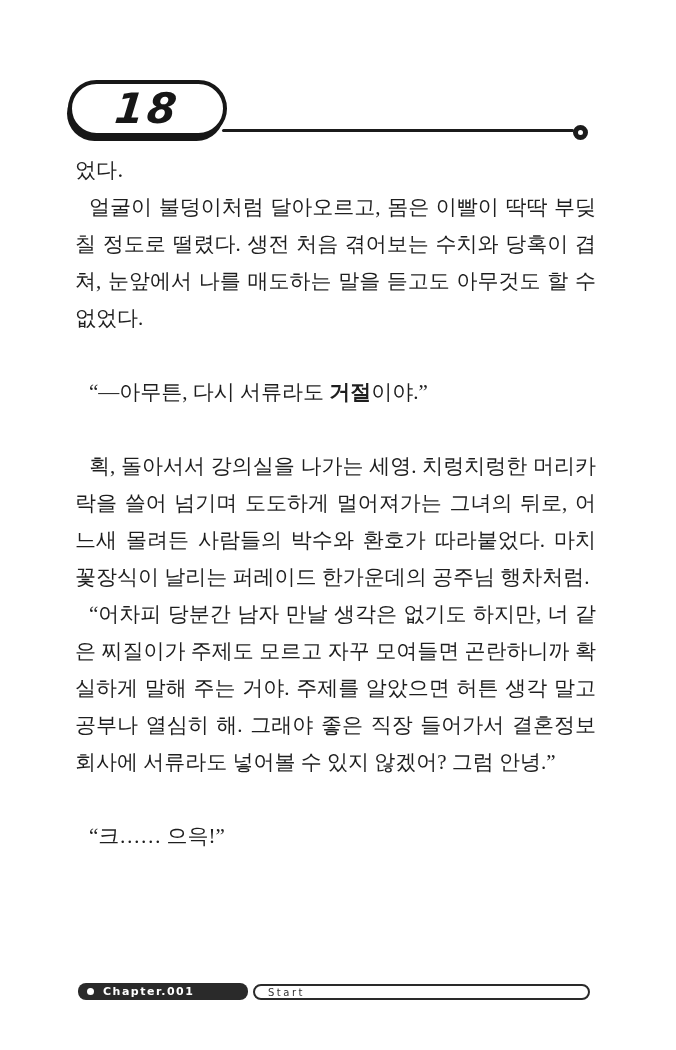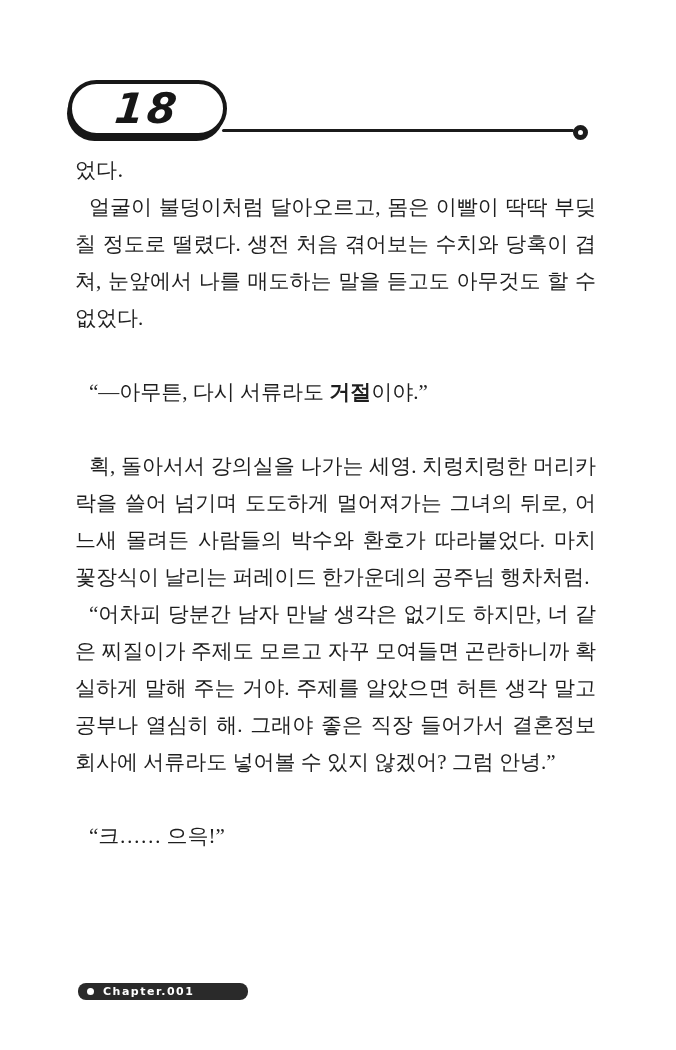--- a/index.html
+++ b/index.html
@@ -78,14 +78,17 @@
     <p class="indent gap"><span>“—아무튼, 다시 서류라도 </span><b>거절</b><span>이야.”</span></p>
     <p class="indent gap">획, 돌아서서 강의실을 나가는 세영. 치렁치렁한 머리카락을 쓸어 넘기며 도도하게 멀어져가는 그녀의 뒤로, 어느새 몰려든 사람들의 박수와 환호가 따라붙었다. 마치 꽃장식이 날리는 퍼레이드 한가운데의 공주님 행차처럼.</p>
     <p class="indent">“어차피 당분간 남자 만날 생각은 없기도 하지만, 너 같은 찌질이가 주제도 모르고 자꾸 모여들면 곤란하니까 확실하게 말해 주는 거야. 주제를 알았으면 허튼 생각 말고 공부나 열심히 해. 그래야 좋은 직장 들어가서 결혼정보회사에 서류라도 넣어볼 수 있지 않겠어? 그럼 안녕.”</p>
     <p class="indent gap">“크…… 으윽!”</p>
   </div>
 
   <div class="chapter-pill">
     <span class="dot"></span>
     <span>Chapter.001</span>
   </div>
+  <div class="start-pill">
+    <span>Start</span>
+  </div>
 
 </div>
 
 </body></html>

